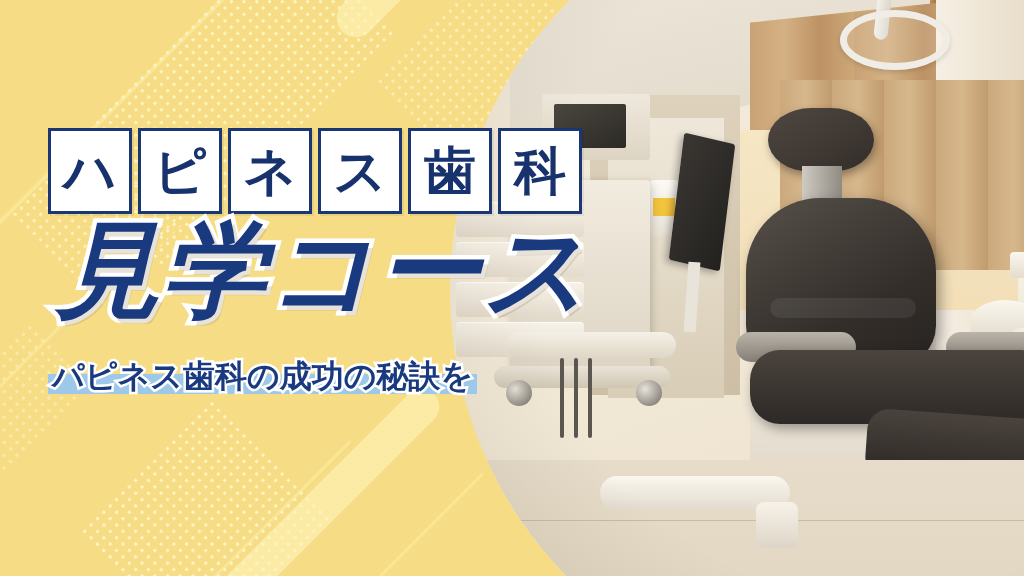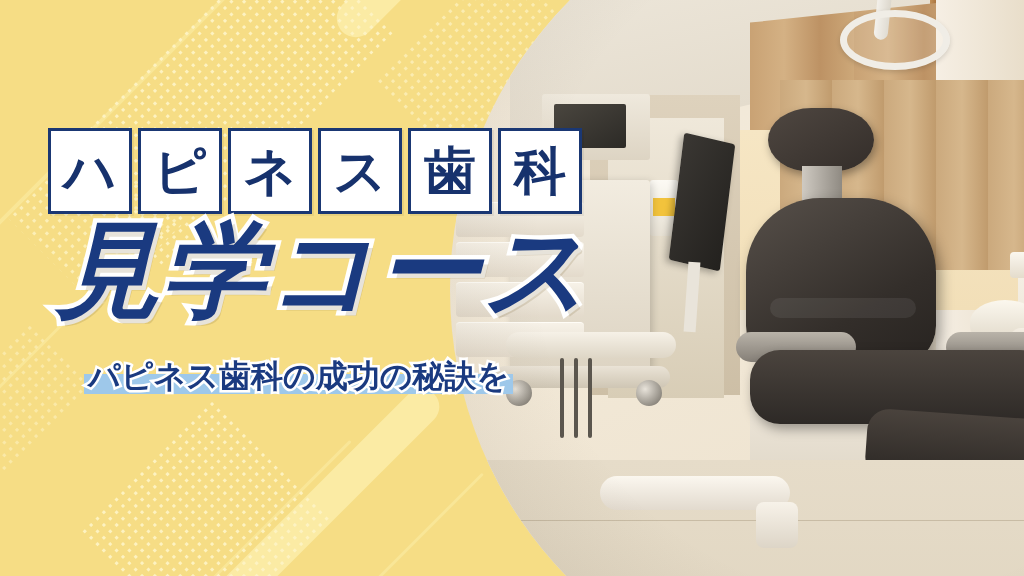--- a/index.html
+++ b/index.html
@@ -244,21 +244,21 @@
     font-family:"DejaVu Sans","Liberation Sans",sans-serif;
     font-style:italic;
     white-space:nowrap;
     -webkit-text-stroke:9px #ffffff;
     paint-order:stroke fill;
     text-shadow:4px 5px 0 rgba(120,100,50,.18);
   }
 
   
   .subtitle{position:absolute;left:52px;top:358px;}
-  .sub-line{position:relative;display:inline-block;margin-bottom:4px;margin-left:36px;}
+  .sub-line{position:relative;display:inline-block;margin-bottom:4px;}
   .sub-band{
     position:absolute;left:-4px;right:-4px;bottom:2px;height:20px;
     background:#9ec8ea;z-index:0;
   }
   .sub-text{
     position:relative;z-index:1;
     font-size:32px;font-weight:bold;line-height:1.18;
     color:#1a3a80;white-space:nowrap;
     font-family:"DejaVu Sans","Liberation Sans",sans-serif;
     -webkit-text-stroke:5px #ffffff;

